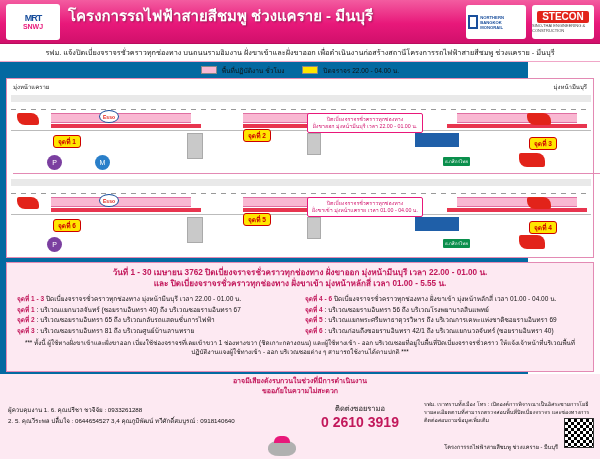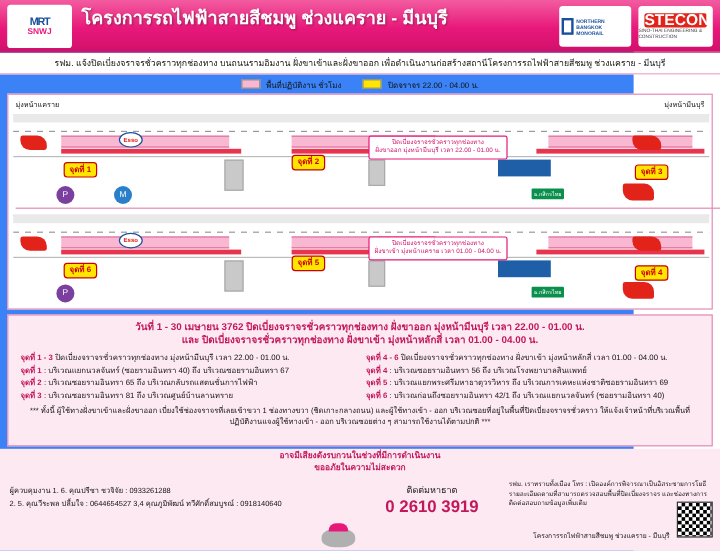--- a/index.html
+++ b/index.html
@@ -3,21 +3,21 @@
 <meta charset="utf-8">
 <style>
   * { box-sizing: border-box; }
   html, body { margin:0; padding:0; }
   body {
     width: 600px; height: 459px;
     font-family: "Liberation Sans", sans-serif;
     background: #fff;
     overflow: hidden;
   }
-  .page { position: relative; width:528px; height:459px; background:#3b82f6; }
+  .page { position: relative; width:528px; height:459px; background:#0369a1; }
 
   
   .header {
     position:absolute; left:0; top:0; width:600px; height:44px;
     background: linear-gradient(180deg,#f35ca0 0%, #e8187a 55%, #d1106b 100%);
     border-bottom:1px solid #b80d5e;
   }
   .logo-mrt {
     position:absolute; left:6px; top:4px; width:54px; height:36px;
     background:#fff; border-radius:3px; display:flex; align-items:center; justify-content:center;
@@ -35,21 +35,21 @@
     background:#fff; border-radius:3px; display:flex; align-items:center; gap:2px; padding:2px;
   }
   .logo-nbm .mark { width:14px;height:14px;border:2px solid #1a4f9c; }
   .logo-nbm .txt { font-size:4.2px; color:#1a4f9c; font-weight:bold; line-height:5px;}
   .logo-stecon {
     position:absolute; right:6px; top:5px; width:62px; height:34px;
     background:#fff; border-radius:3px; display:flex;flex-direction:column;
     align-items:center; justify-content:center;
   }
   .logo-stecon .bar { width:52px;height:12px;background:#e2231a;border-radius:2px;
-     color:#fff;font-size:13px;font-weight:bold;text-align:center;line-height:12px;}
+     color:#fff;font-size:10px;font-weight:bold;text-align:center;line-height:12px;}
   .logo-stecon .sub { font-size:4px; color:#444; }
 
   
   .announce {
     position:absolute; left:0; top:44px; width:600px; height:18px;
     background:#fff; border-bottom:1px solid #f0a7c8;
     font-size:7.3px; color:#111; text-align:center; line-height:18px;
   }
 
   
@@ -240,21 +240,21 @@
       <div>ฝั่งขาเข้า มุ่งหน้าแคราย เวลา 01.00 - 04.00 น.</div>
     </div>
 
     <div class="icon-badge" style="left:40px; top:158px;">P</div>
     <div class="kasikorn" style="left:436px; top:160px;">ธ.กสิกรไทย</div>
     <div class="red-shape" style="left:512px; top:156px; width:26px; height:14px;"></div>
   </div>
 
   <div class="details">
     <div class="det-head">วันที่ 1 - 30 เมษายน 3762 ปิดเบี่ยงจราจรชั่วคราวทุกช่องทาง ฝั่งขาออก มุ่งหน้ามีนบุรี เวลา 22.00 - 01.00 น.</div>
-    <div class="det-head" style="margin-top:0">และ ปิดเบี่ยงจราจรชั่วคราวทุกช่องทาง ฝั่งขาเข้า มุ่งหน้าหลักสี่ เวลา 01.00 - 04.00 น.</div>
+    <div class="det-head" style="margin-top:0">และ ปิดเบี่ยงจราจรชั่วคราวทุกช่องทาง ฝั่งขาเข้า มุ่งหน้าหลักสี่ เวลา 01.00 - 5.55 น.</div>
     <div class="det-grid">
       <div class="det-item">
         <b>จุดที่ 1 - 3</b>
         <span>ปิดเบี่ยงจราจรชั่วคราวทุกช่องทาง มุ่งหน้ามีนบุรี เวลา 22.00 - 01.00 น.</span>
       </div>
       <div class="det-item">
         <b>จุดที่ 4 - 6</b>
         <span>ปิดเบี่ยงจราจรชั่วคราวทุกช่องทาง ฝั่งขาเข้า มุ่งหน้าหลักสี่ เวลา 01.00 - 04.00 น.</span>
       </div>
       <div class="det-item">
@@ -295,21 +295,21 @@
       <div>ผู้ควบคุมงาน 1. 6. คุณปรีชา ชวจิจัย : 0933261288</div>
       <div>2. 5. คุณวีระพล ปลื้มใจ : 0644654527   3,4 คุณภูมิพัฒน์ ทวีศักดิ์สมบูรณ์ : 0918140640</div>
     </div>
 
     <div class="mascot">
       <div class="body"></div>
       <div class="hat"></div>
     </div>
 
     <div class="callbox">
-      <div class="ttl">ติดต่มหาธาต</div>
+      <div class="ttl">ติดต่งซอยรามอ</div>
       <div class="num">0 2610 3919</div>
     </div>
 
     <div class="rightbox">รฟม. เราทราบทั้งเมือง
 โทร : เปิดองค์การพิจารณาเป็นอิสระชายการโยธี
 รายละเอียดตามที่สามารถตรวจสอบพื้นที่ปิดเบี่ยงจราจร
 และช่องทางการติดต่อสอบถามข้อมูลเพิ่มเติม</div>
     <div class="qr"></div>
     <div class="social">โครงการรถไฟฟ้าสายสีชมพู
 ช่วงแคราย - มีนบุรี</div>

